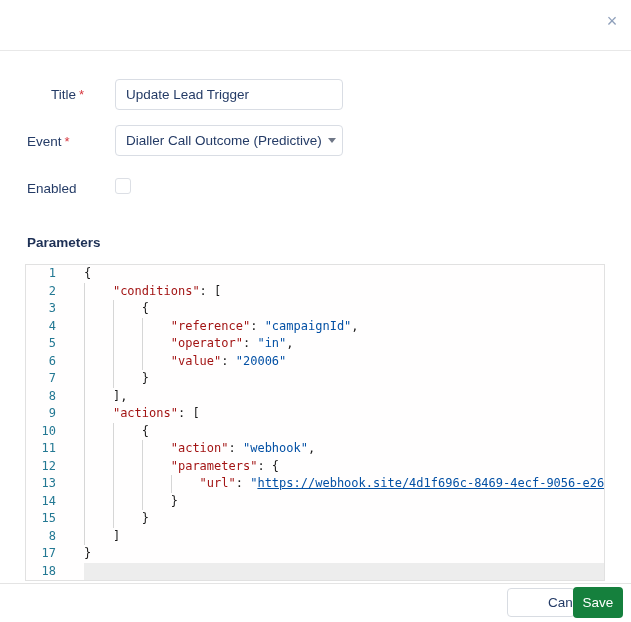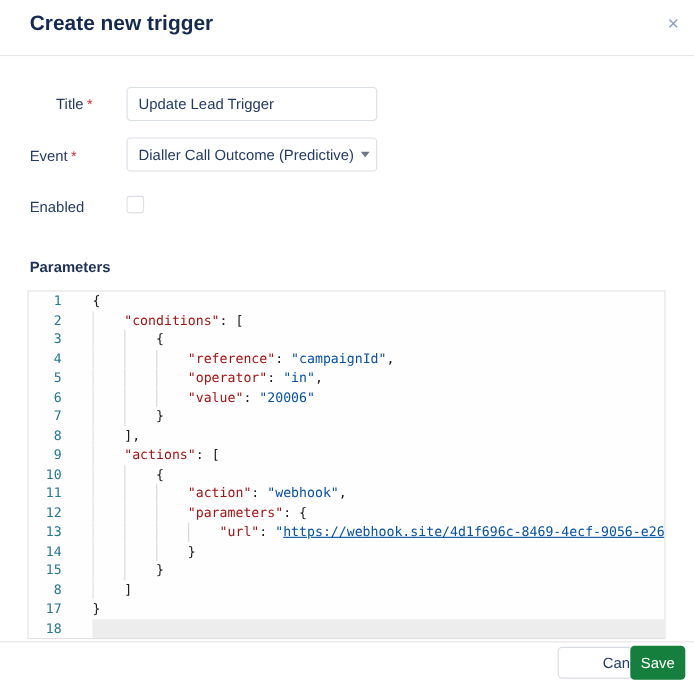--- a/index.html
+++ b/index.html
@@ -68,21 +68,20 @@
   .save-btn{
     position:absolute;left:573px;top:587px;width:50px;height:31px;box-sizing:border-box;
     border:none;border-radius:4px;background:#15803d;color:#ffffff;
     font-size:13.5px;font-family:"Liberation Sans",sans-serif;cursor:pointer;
   }
 </style>
 </head>
 <body>
 
 <div class="modal-header">
-  <div class="modal-title">Create new trigger</div>
   <button class="close-btn">×</button>
 </div>
 <div class="header-divider"></div>
 
 <div class="field-label" style="top:87px;margin-left:24px;">
   <span>Title</span><span class="required">*</span>
 </div>
 <input class="text-input" type="text" value="Update Lead Trigger" style="">
 
 <div class="field-label" style="top:134px;">

